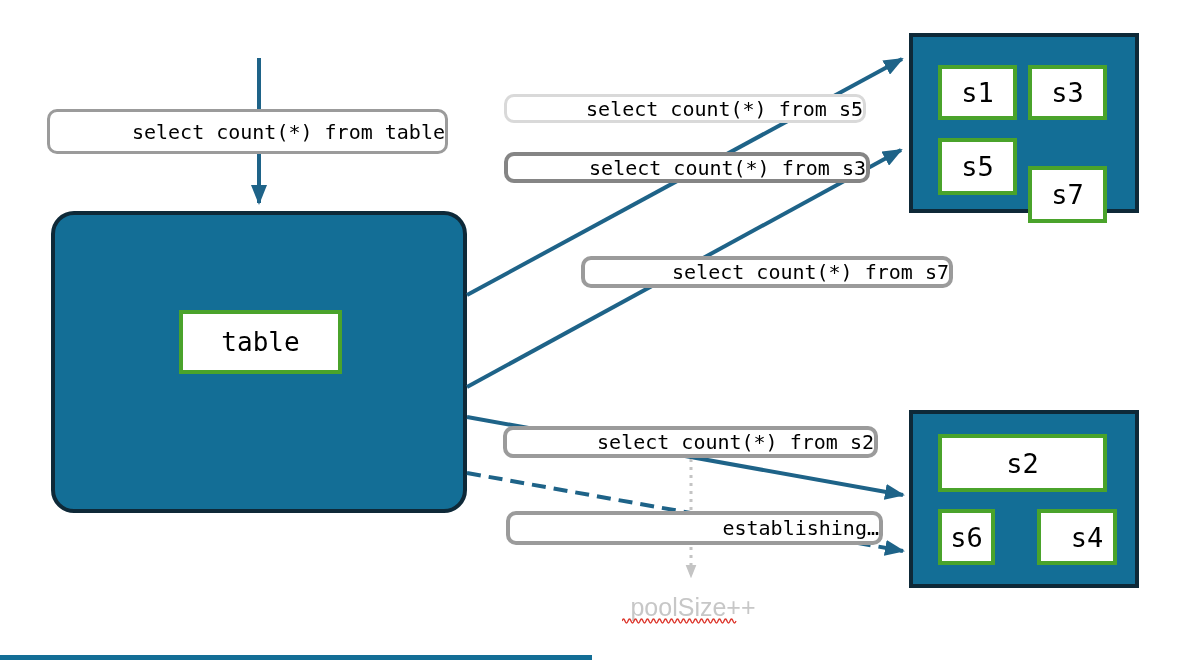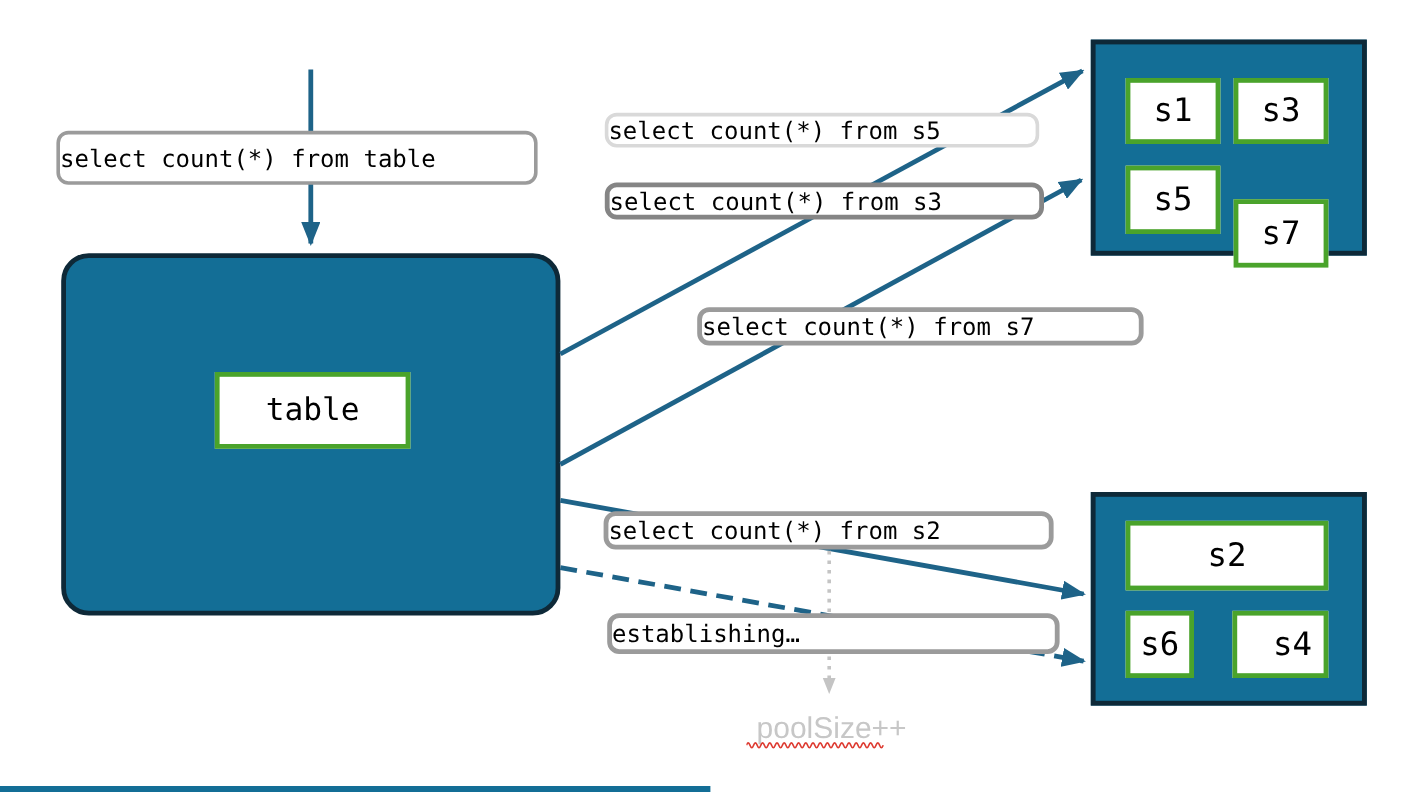--- a/index.html
+++ b/index.html
@@ -20,25 +20,25 @@
     border:4px solid #4aa32b; display:flex; align-items:center; justify-content:center;
     font-size:27px; color:#000000; white-space:pre;
   }
   #table-cell { left:124px; top:95px; width:163px; height:64px; font-size:26px; }
   #cell-s1 { left:25px;  top:28px;  width:79px;  height:55px; }
   #cell-s3 { left:115px; top:28px;  width:79px;  height:55px; }
   #cell-s5 { left:25px;  top:101px; width:79px;  height:57px; }
   #cell-s7 { left:115px; top:101px; width:79px;  height:57px;margin-top:28px; }
   #cell-s2 { left:25px;  top:20px;  width:169px; height:58px;align-items:center; }
   #cell-s6 { left:25px;  top:95px;  width:57px;  height:56px; }
-  #cell-s4 { left:114px; top:95px;  width:80px;  height:56px;padding-left:20px; }
+  #cell-s4 { left:124px; top:95px;  width:80px;  height:56px;padding-left:20px; }
   .qlabel {
     position:absolute; box-sizing:border-box; z-index:2;
     background:#ffffff; border:3px solid #9b9b9b; border-radius:10px;
-    display:flex; align-items:center; justify-content:flex-start;
+    display:flex; align-items:center; justify-content:flex-end;
     font-size:20px; color:#000000; white-space:pre; line-height:1;
   }
   #q-table { left:47px;  top:109px; width:401px; height:45px; }
   #q-s5    { left:504px; top:94px;  width:362px; height:29px; border-color:#d9d9d9; }
   #q-s3    { left:504px; top:124px; width:366px; height:31px; border-color:#858585; border-width:4px;margin-top:28px; }
   #q-s7    { left:581px; top:256px; width:372px; height:32px; border-width:4px; }
   #q-s2    { left:503px; top:426px; width:375px; height:32px; border-width:4px; }
   #q-est   { left:506px; top:511px; width:377px; height:34px; border-width:4px; }
   #pool-size {
     position:absolute; z-index:2; left:613px; top:593px; width:160px;

